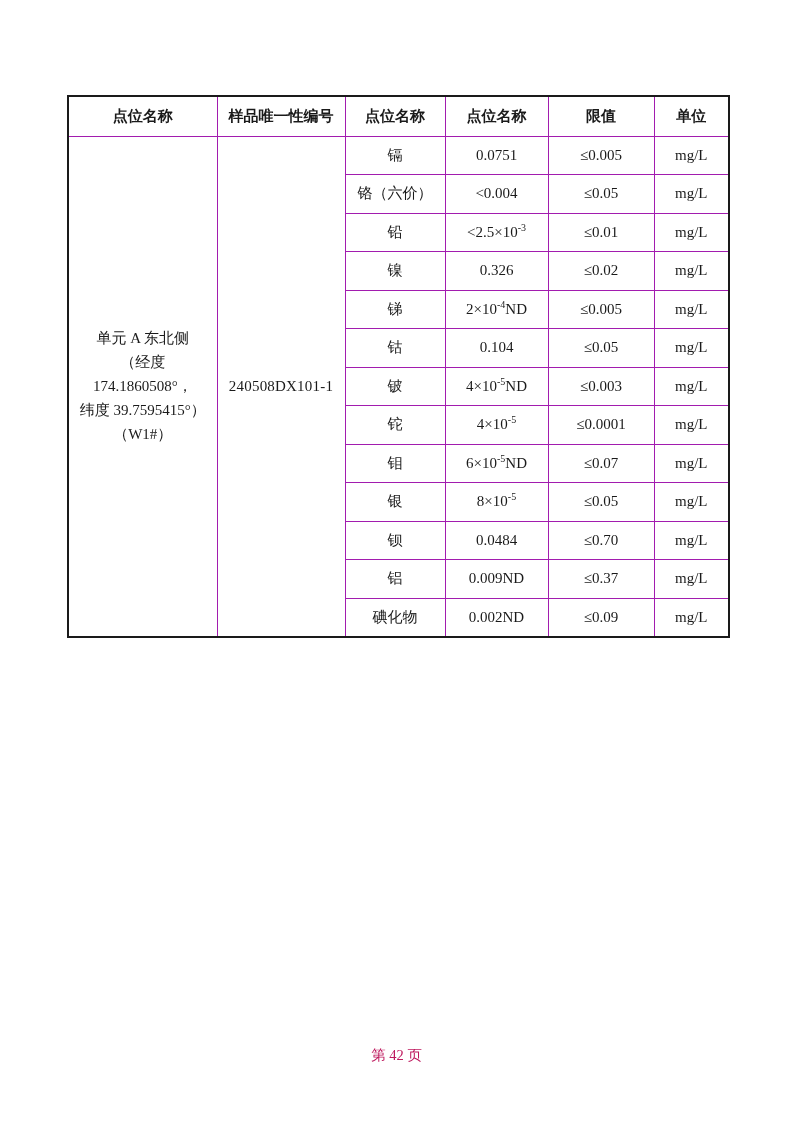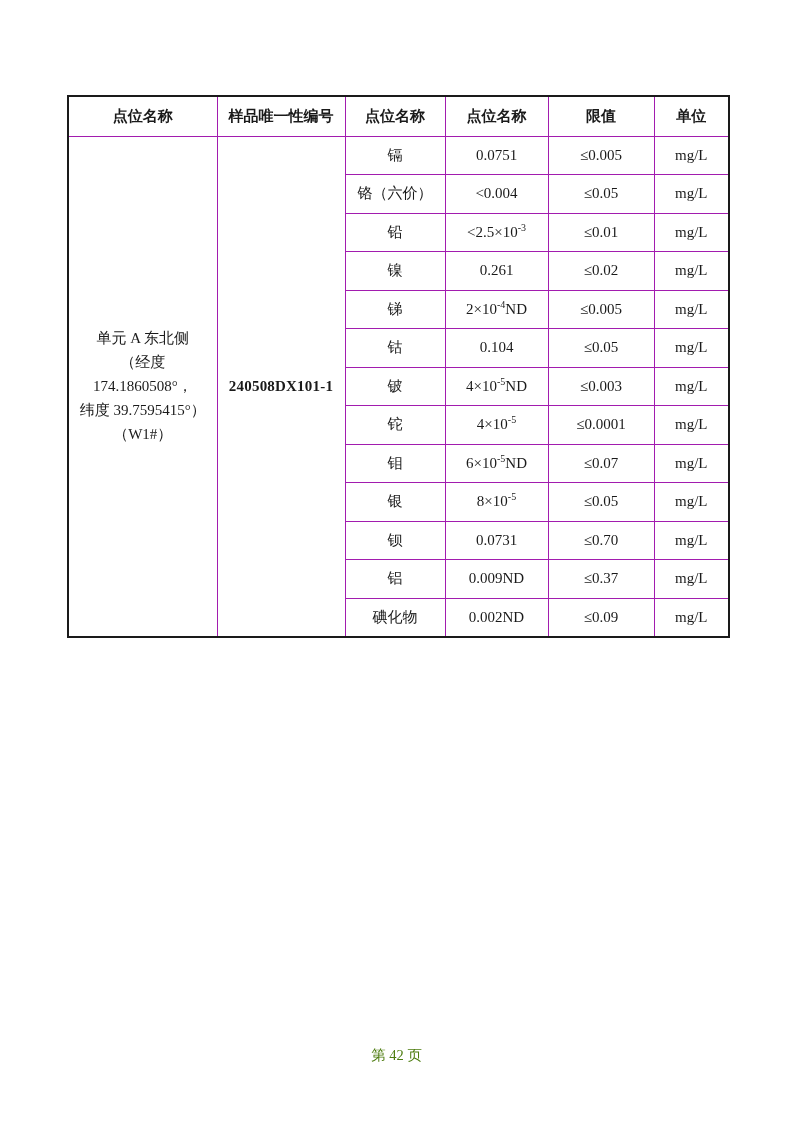--- a/index.html
+++ b/index.html
@@ -33,33 +33,33 @@
     padding: 0 0;
     overflow: hidden;
   }
   table.monitor-table th {
     font-weight: bold;
     height: 40px;
     font-size: 15px;
   }
   table.monitor-table tr.data-row { height: 38.5px; }
   td.point-name-cell { font-size: 14.5px; line-height: 1.6; }
-  td.sample-id-cell { font-size: 15px; letter-spacing: 0.2px; font-weight: bold; }
+  td.sample-id-cell { font-size: 15px; letter-spacing: 0.2px; }
   td.result-cell sup {
     font-size: 10px;
     vertical-align: super;
     line-height: 0;
   }
   .footer {
     position: absolute;
     left: 0; top: 1046px;
     width: 793px;
     text-align: center;
     font-size: 14.5px;
-    color: #4d7c0f;
+    color: #be185d;
   }
 </style>
 </head>
 <body>
 
 <div class="page">
 
   <table class="monitor-table">
     <colgroup>
       <col style="width:149px">
@@ -100,21 +100,21 @@
         <td>mg/L</td>
       </tr>
       <tr class="data-row">
         <td>铅</td>
         <td class="result-cell">&lt;2.5×10<sup>-3</sup></td>
         <td>≤0.01</td>
         <td>mg/L</td>
       </tr>
       <tr class="data-row">
         <td>镍</td>
-        <td class="result-cell">0.261</td>
+        <td class="result-cell">0.326</td>
         <td>≤0.02</td>
         <td>mg/L</td>
       </tr>
       <tr class="data-row">
         <td>锑</td>
         <td class="result-cell">2×10<sup>-4</sup>ND</td>
         <td>≤0.005</td>
         <td>mg/L</td>
       </tr>
       <tr class="data-row">
@@ -142,21 +142,21 @@
         <td>mg/L</td>
       </tr>
       <tr class="data-row">
         <td>银</td>
         <td class="result-cell">8×10<sup>-5</sup></td>
         <td>≤0.05</td>
         <td>mg/L</td>
       </tr>
       <tr class="data-row">
         <td>钡</td>
-        <td class="result-cell">0.0731</td>
+        <td class="result-cell">0.0484</td>
         <td>≤0.70</td>
         <td>mg/L</td>
       </tr>
       <tr class="data-row">
         <td>铝</td>
         <td class="result-cell">0.009ND</td>
         <td>≤0.37</td>
         <td>mg/L</td>
       </tr>
       <tr class="data-row">

